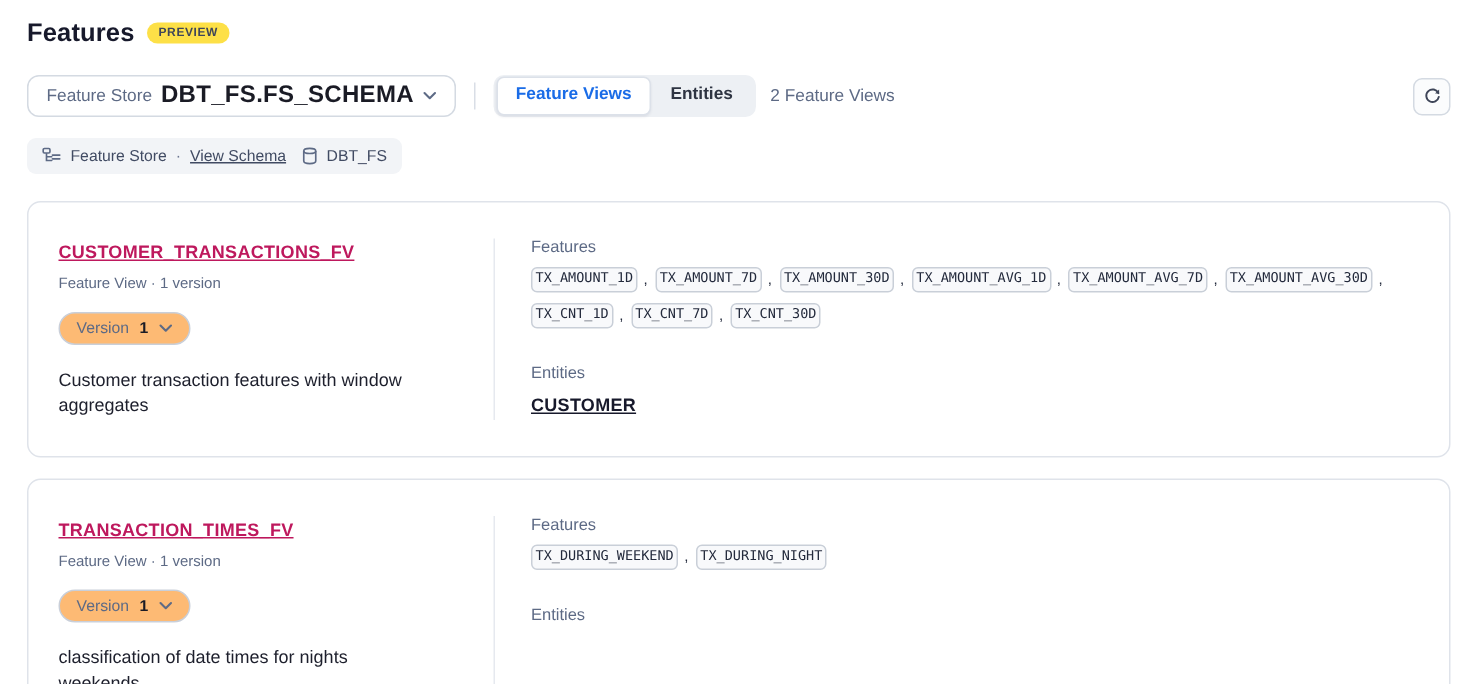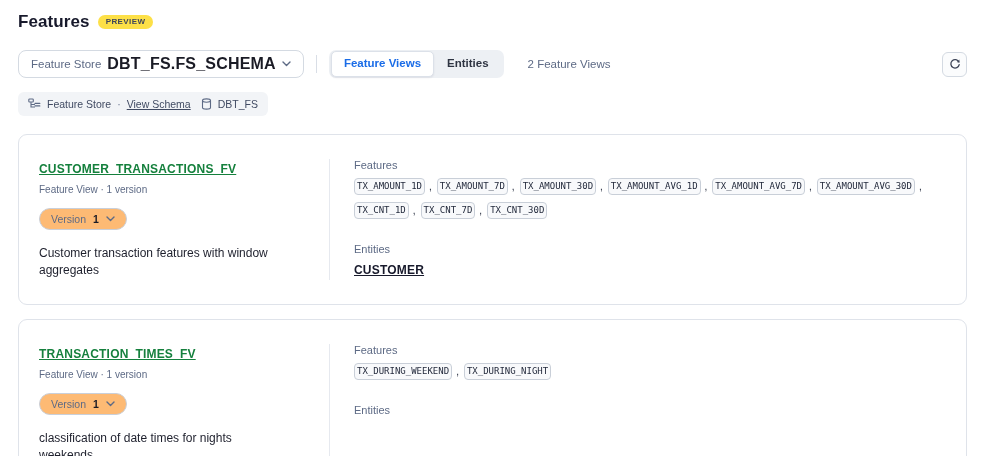--- a/index.html
+++ b/index.html
@@ -41,21 +41,21 @@
   .seg-tab {
     font-size: 11.5px; font-weight: bold; line-height: 1;
     padding: 6px 12px; border-radius: 5px; cursor: pointer;
     color: #2e3442; border: 1px solid transparent; text-align: center;
   }
   .seg-tab.active {
     background: #ffffff; color: #1a6ce7;
     border-color: #dce1e9;
     box-shadow: 0 1px 2px rgba(20,30,60,.08);
   }
-  .count-text { font-size: 11.5px; color: #5d6a85; margin-left: 24px; }
+  .count-text { font-size: 11.5px; color: #5d6a85; margin-left: 10px; }
   .spacer { flex: 1; }
   .refresh-btn {
     width: 25px; height: 25px; border: 1px solid #d4dae2; border-radius: 6px;
     background: #fbfcfd; display: flex; align-items: center; justify-content: center;
     cursor: pointer; color: #3f4659;
   }
 
   
   .breadcrumb {
     display: inline-flex; align-items: center; gap: 6px;
@@ -70,21 +70,21 @@
   
   .cards { margin-top: 18px; display: flex; flex-direction: column; gap: 14px; }
   .card {
     border: 1px solid #dfe3ea; border-radius: 9px; background: #fff;
     display: flex; padding: 24px 20px 24px 20px; min-height: 150px;
   }
   .card-left { width: 290px; flex: 0 0 290px; padding-right: 24px; }
   .card-right { flex: 1; border-left: 1px solid #e6e9ef; padding-left: 24px; }
 
   .fv-title {
-    font-size: 12px; font-weight: bold; color: #15803d;
+    font-size: 12px; font-weight: bold; color: #be185d;
     text-decoration: underline; letter-spacing: .2px; cursor: pointer;
     display: inline-block;
   }
   .fv-meta { font-size: 10px; color: #5d6a85; margin-top: 7px; }
   .version-pill {
     display: inline-flex; align-items: center; gap: 7px;
     border: 1px solid #c9cfd9; border-radius: 12px;
     padding: 4px 11px; margin-top: 13px; cursor: pointer; background: #fdba74;
   }
   .version-pill .vlabel { font-size: 10.5px; color: #5d6a85; }

